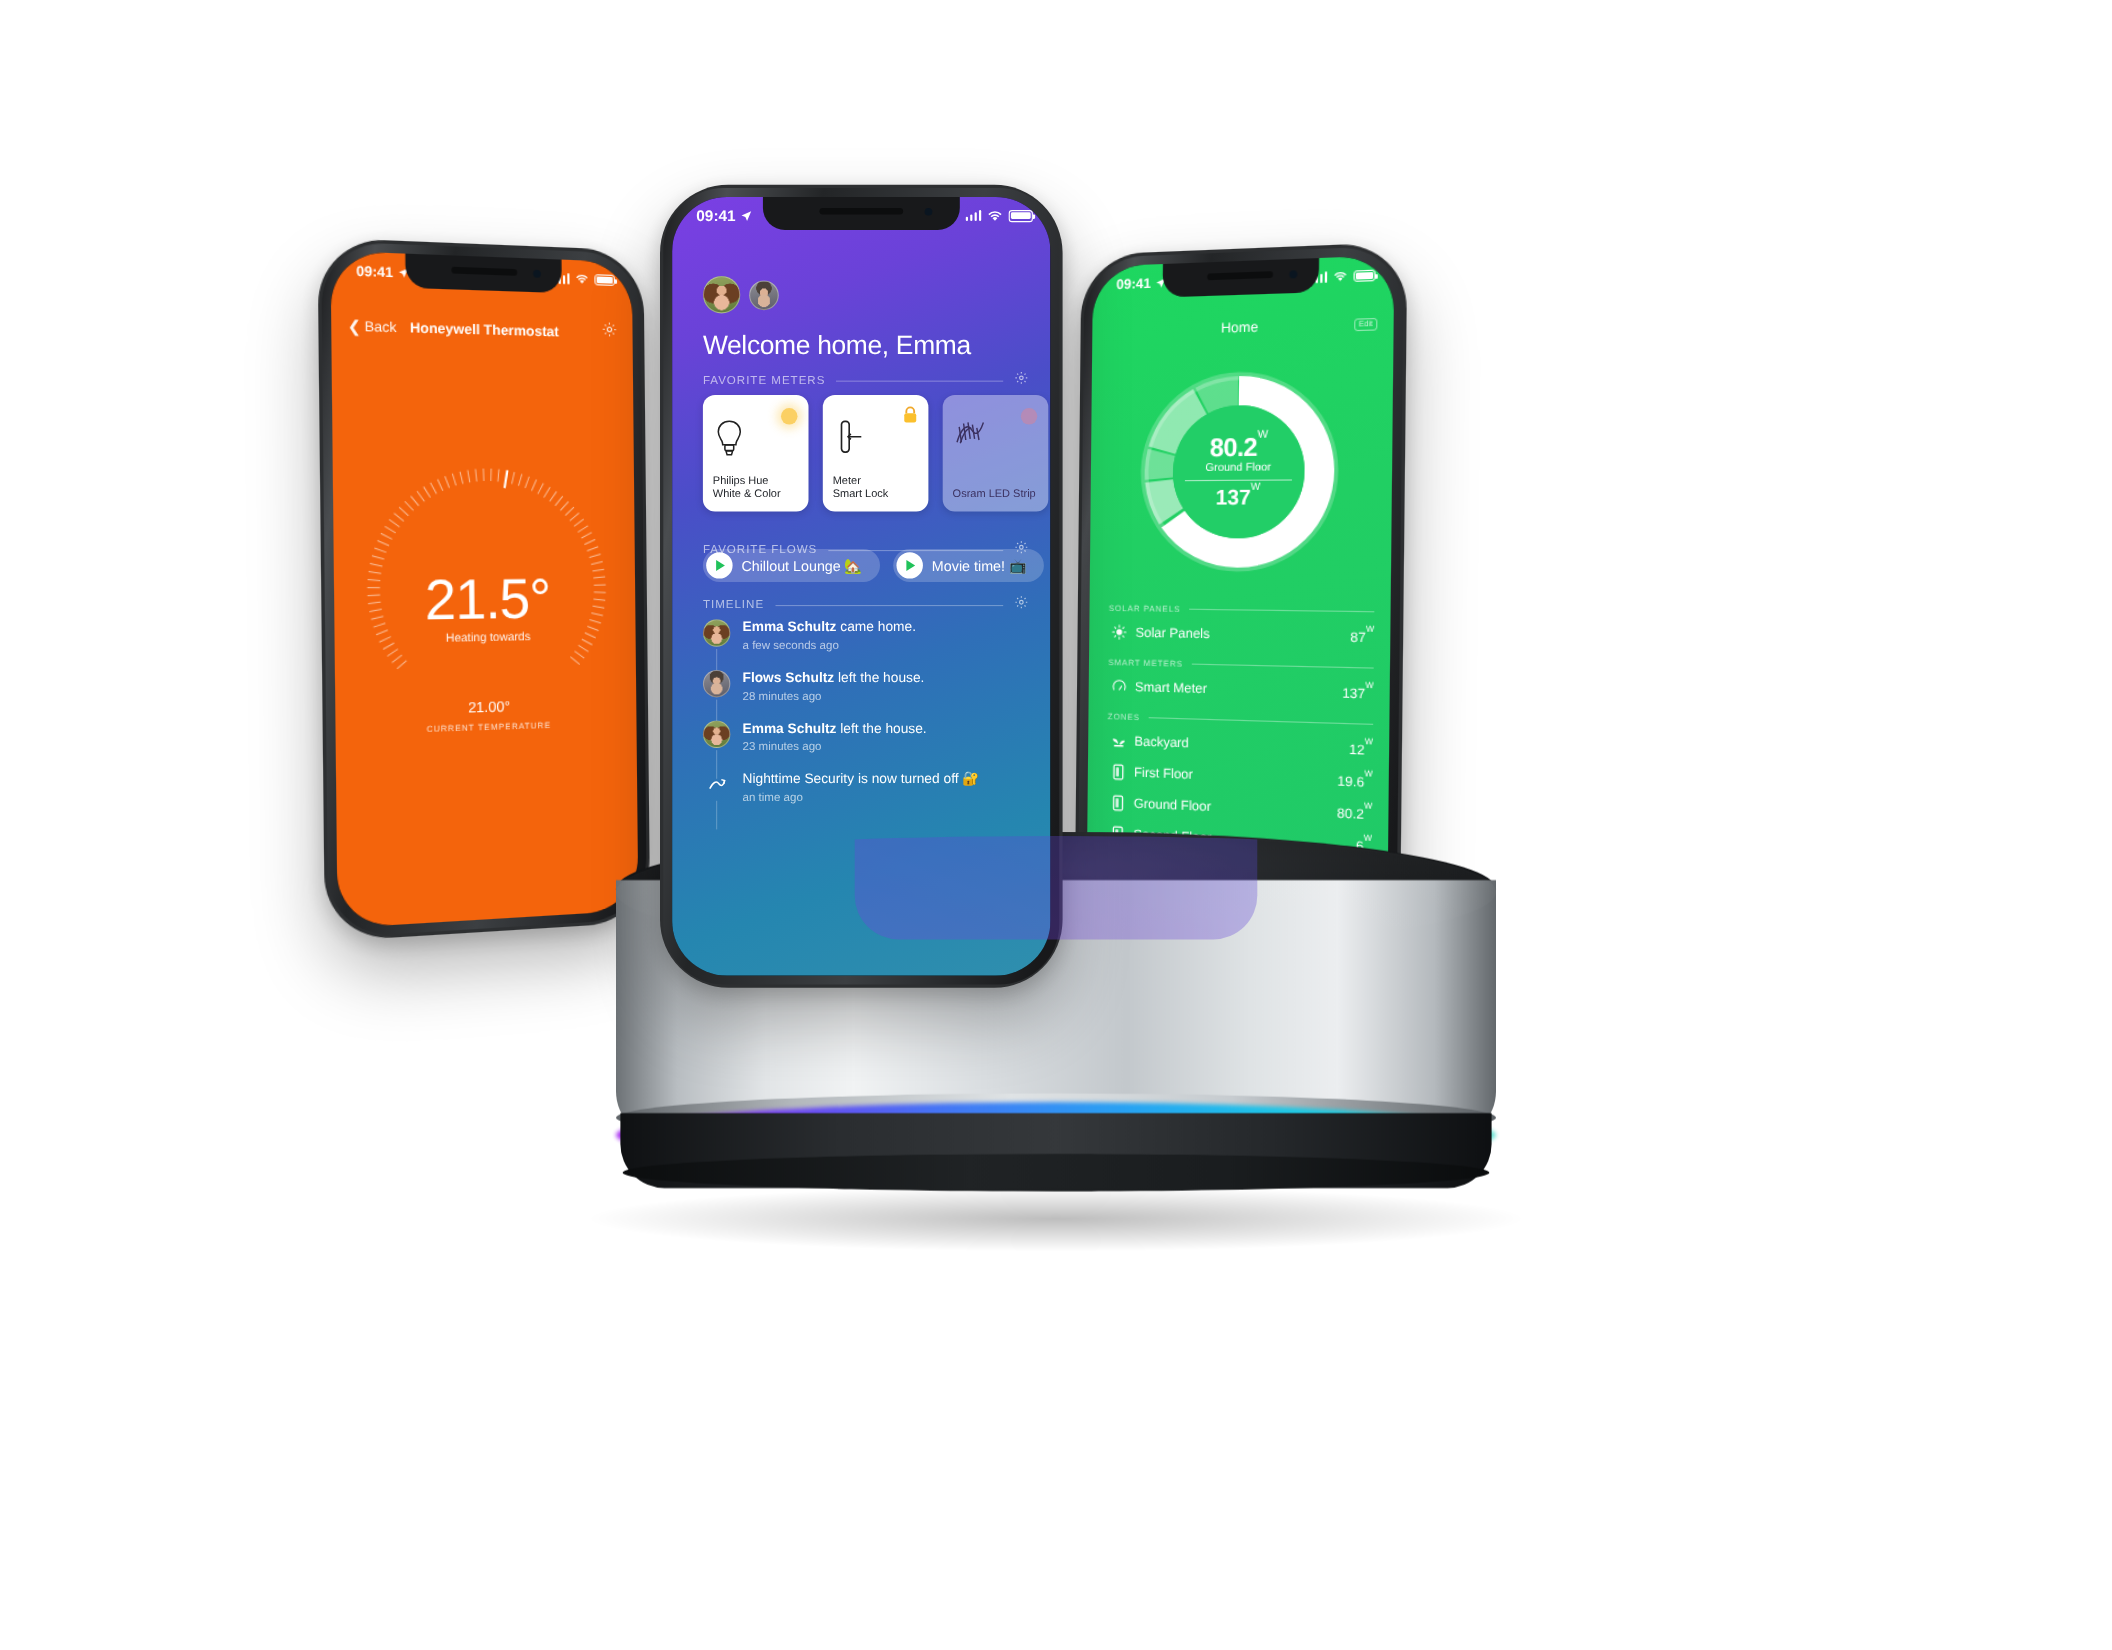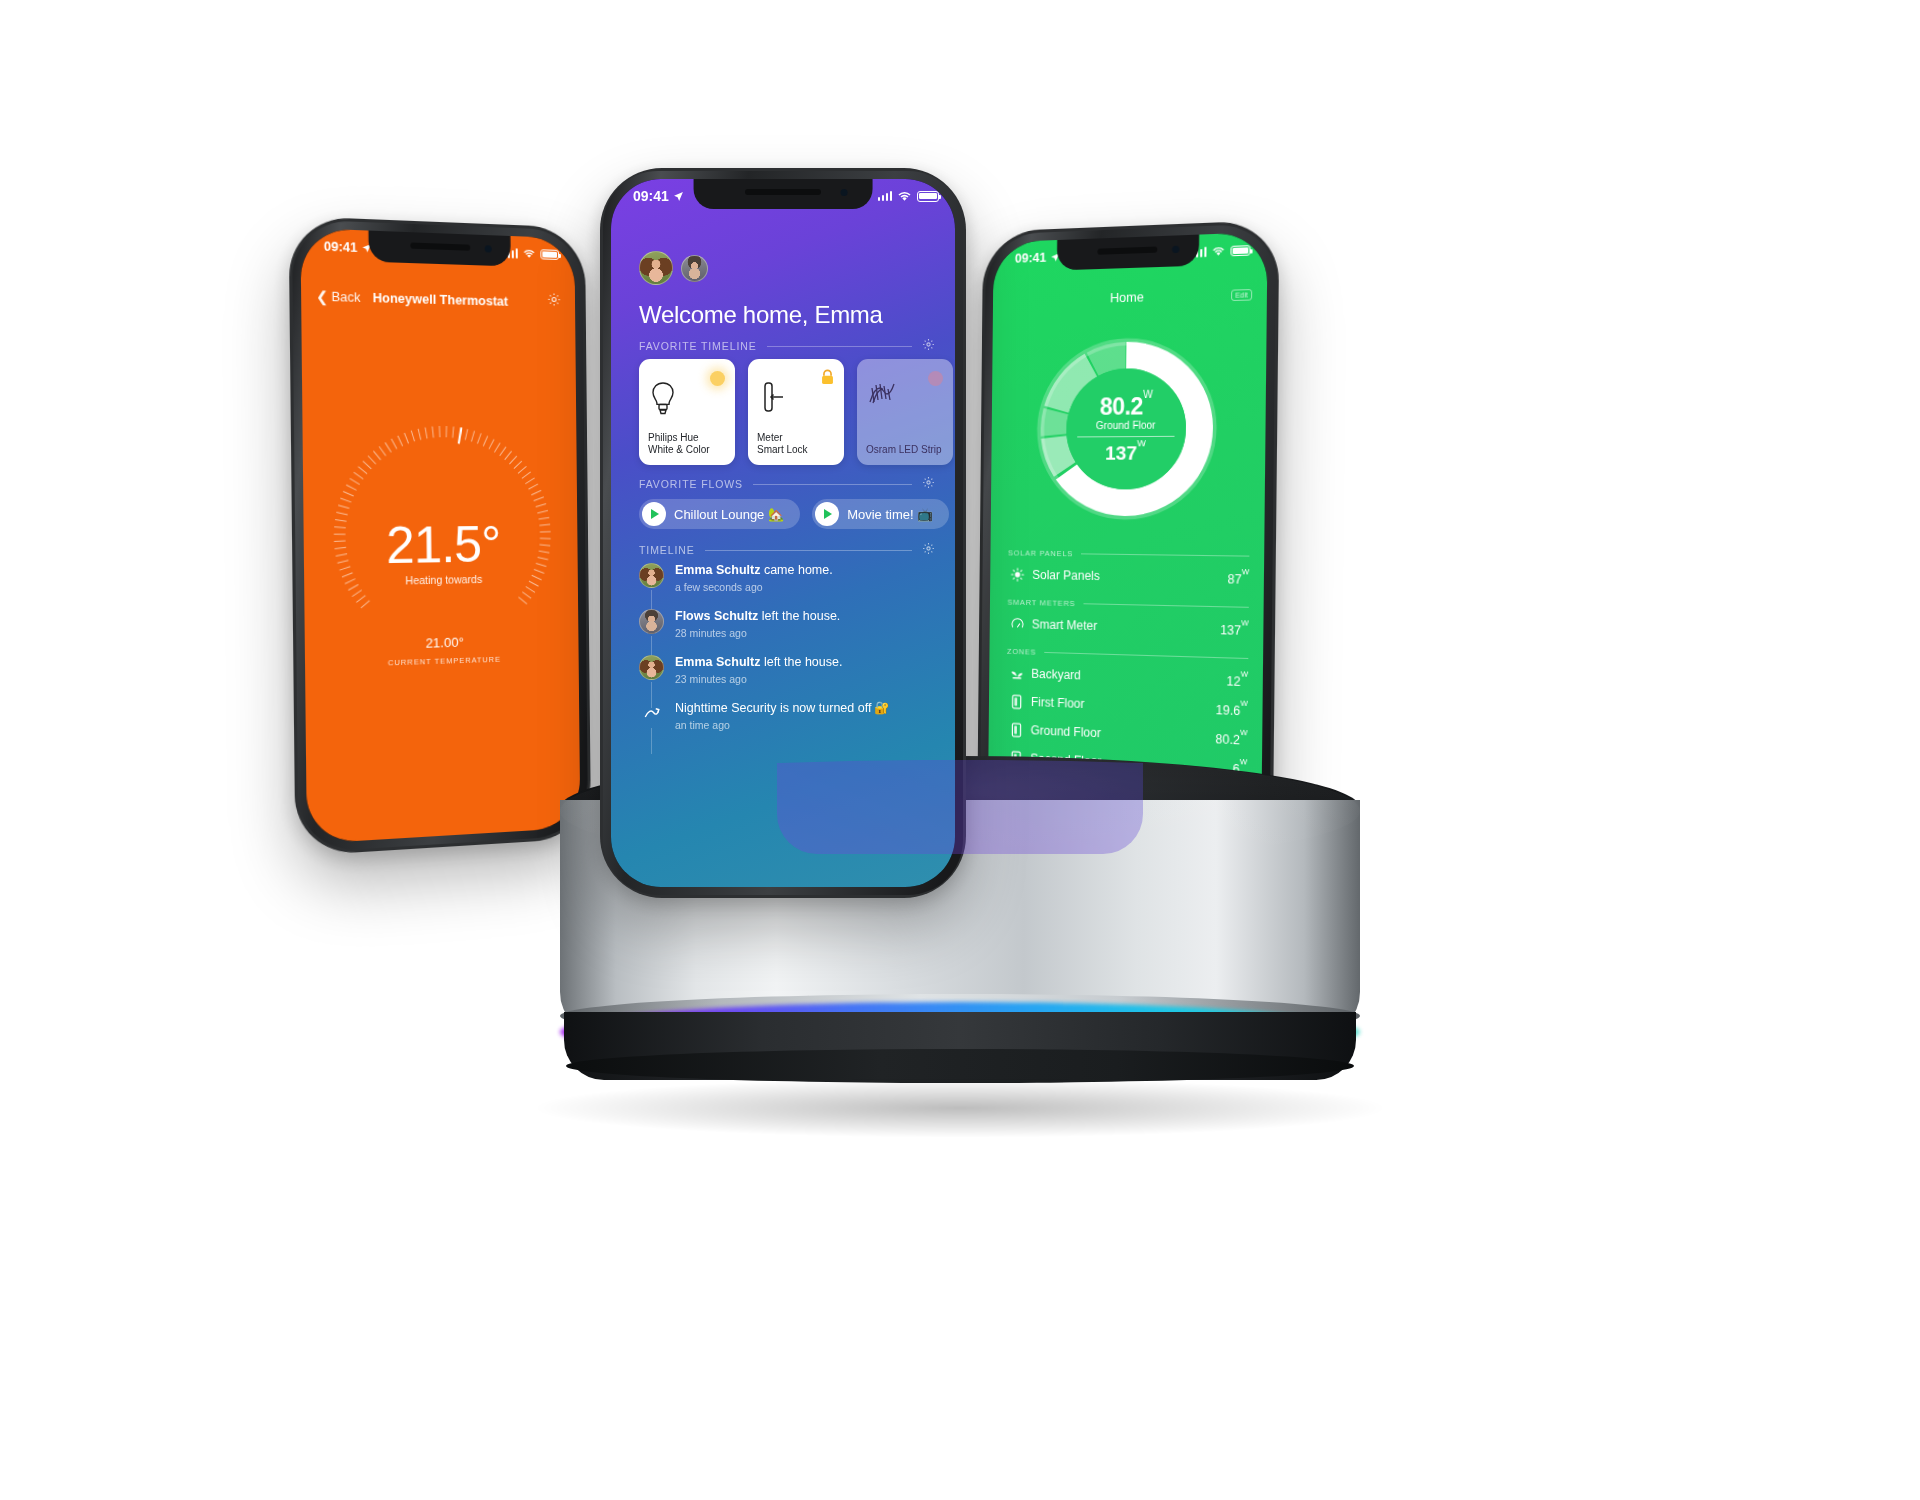--- a/index.html
+++ b/index.html
@@ -537,21 +537,21 @@
         </div>
 
         <div class="avatars">
           <div class="av big av-emma"></div>
           <div class="av small av-brian"></div>
         </div>
 
         <div class="welcome">Welcome home, Emma</div>
 
         <div class="sect" style="top:158px">
-          <span class="lbl">FAVORITE TIMELINE</span>
+          <span class="lbl">FAVORITE METERS</span>
           <span class="line"></span>
           <span class="gear">
             <svg width="13" height="13" viewBox="0 0 24 24" fill="none" stroke="currentColor" stroke-width="2">
                 <circle cx="12" cy="12" r="3"></circle>
                 <path d="M12 2v2.5M12 19.5V22M22 12h-2.5M4.5 12H2M19.07 4.93l-1.77 1.77M6.7 17.3l-1.77 1.77M19.07 19.07 17.3 17.3M6.7 6.7 4.93 4.93"></path>
               </svg>
           </span>
         </div>
 
         <div class="cards">
@@ -584,21 +584,21 @@
             <svg width="34" height="30" viewBox="0 0 34 30" fill="none" stroke="#3b3160" stroke-width="1.3">
               <path d="M4 22c3-10 7-14 10-14s4 6 7 6 5-4 7-10"></path>
               <path d="M7 23c3-10 7-14 10-14"></path>
               <path d="M6 8l2 14M10 5l2 15M14 4l2 15M18 6l2 13M22 9l2 11"></path>
             </svg>
             <span class="dot-off"></span>
             <span class="nm">Osram LED Strip</span>
           </div>
         </div>
 
-        <div class="sect" style="top:296px">
+        <div class="sect" style="top:312px">
           <span class="lbl">FAVORITE FLOWS</span>
           <span class="line"></span>
           <span class="gear">
             <svg width="13" height="13" viewBox="0 0 24 24" fill="none" stroke="currentColor" stroke-width="2">
                 <circle cx="12" cy="12" r="3"></circle>
                 <path d="M12 2v2.5M12 19.5V22M22 12h-2.5M4.5 12H2M19.07 4.93l-1.77 1.77M6.7 17.3l-1.77 1.77M19.07 19.07 17.3 17.3M6.7 6.7 4.93 4.93"></path>
               </svg>
           </span>
         </div>
 

